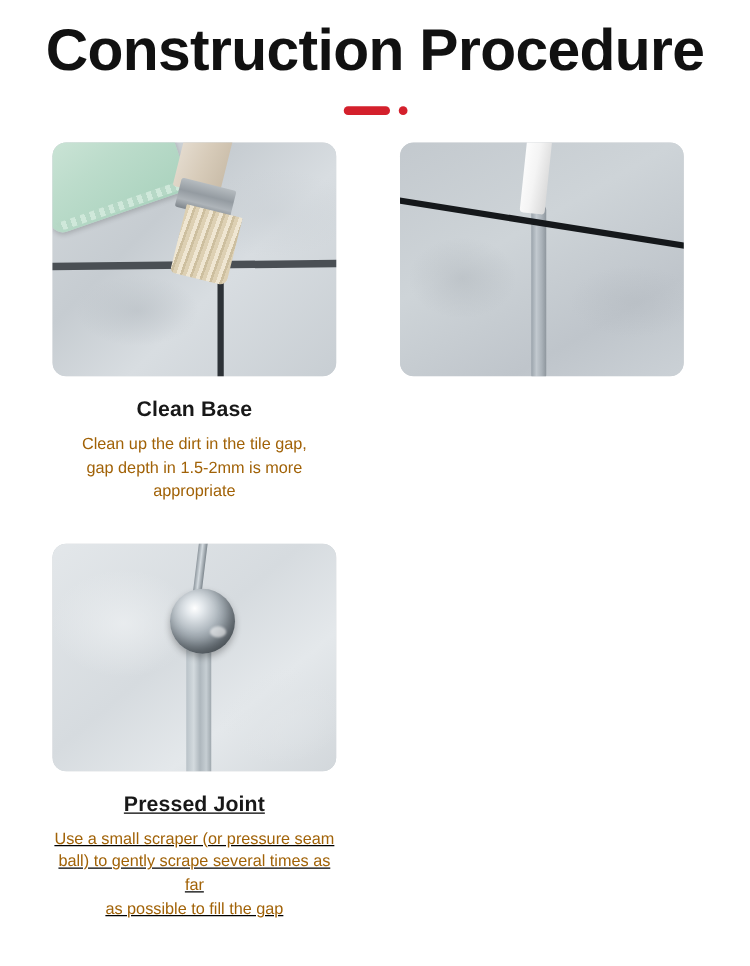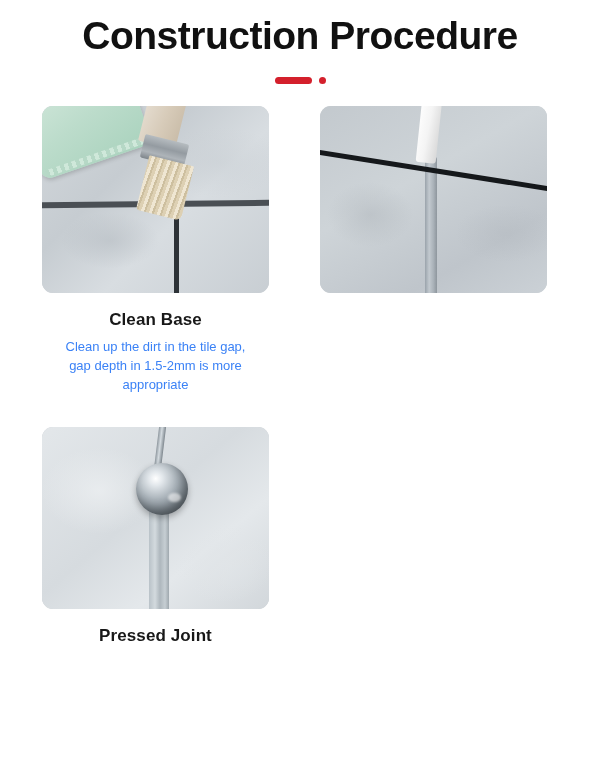--- a/index.html
+++ b/index.html
@@ -7,21 +7,21 @@
   body {
     background:#ffffff;
     font-family:"Liberation Sans", sans-serif;
     overflow:hidden;
     position:relative;
   }
 
   
   .page-title {
     text-align:center;
-    font-size:39px;
+    font-size:47px;
     font-weight:bold;
     color:#111111;
     letter-spacing:-0.5px;
     line-height:1;
     padding-top:16px;
     font-stretch:condensed;
   }
   .divider {
     display:flex;
     align-items:center;
@@ -68,27 +68,27 @@
     text-align:center;
     font-size:17px;
     font-weight:bold;
     color:#181818;
     margin-top:17px;
     letter-spacing:0.1px;
   }
   .cap-desc {
     text-align:center;
     font-size:13px;
-    color:#3b82f6;
+    color:#a16207;
     line-height:1.45;
     margin-top:8px;
     white-space:pre-line;
   }
   .row2 .photo { height:182px; }
-  .row2 { margin-top:32px; }
+  .row2 { margin-top:32px;text-decoration:underline; }
 
   
   .tile-bg {
     position:absolute; inset:0;
     background:
       radial-gradient(ellipse 70px 40px at 30% 72%, rgba(175,182,188,.45), transparent 70%),
       radial-gradient(ellipse 90px 50px at 78% 30%, rgba(200,206,211,.5), transparent 70%),
       linear-gradient(135deg,#d3d8dc 0%,#c6ccd1 35%,#d8dde1 60%,#c8ced3 100%);
   }
   .grout-h {
@@ -304,16 +304,19 @@
 <div class="grid row2">
 
   <div class="cell">
     <div class="photo">
       <div class="tile3-bg"></div>
       <div class="seam3"></div>
       <div class="rod3"></div>
       <div class="ball3"></div>
     </div>
     <div class="cap-title">Pressed Joint</div>
+    <div class="cap-desc">Use a small scraper (or pressure seam
+ball) to gently scrape several times as far
+as possible to fill the gap</div>
   </div>
 
 
 </div>
 
 </body></html>

